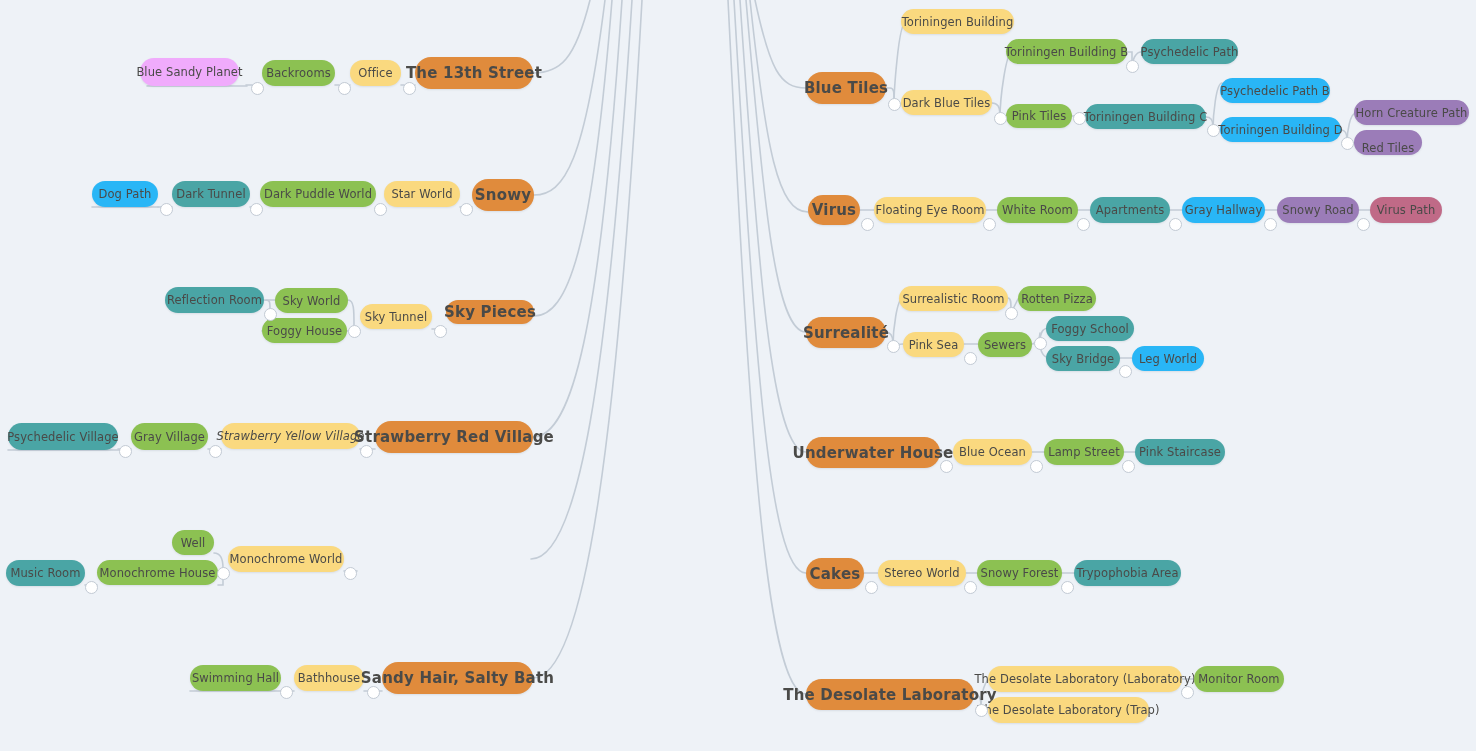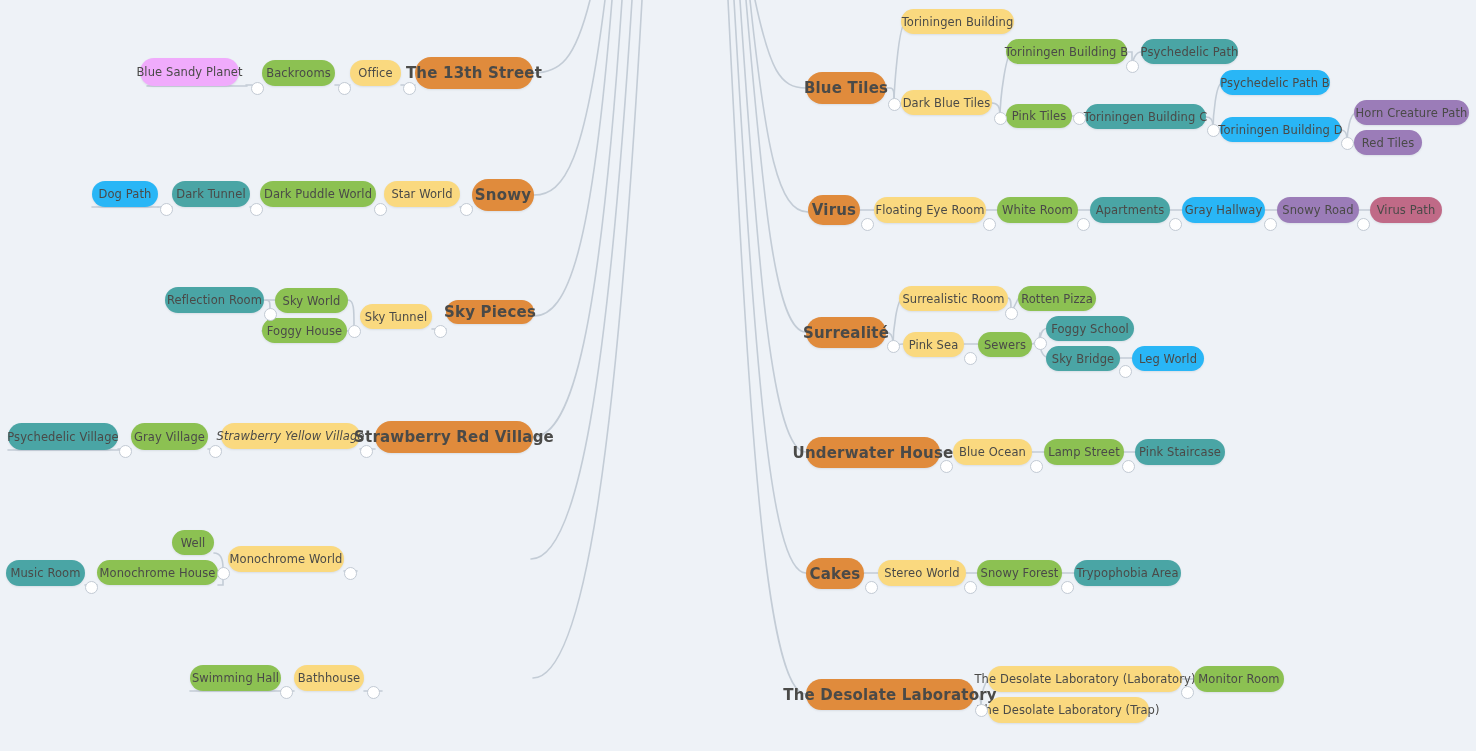--- a/index.html
+++ b/index.html
@@ -211,20 +211,23 @@
     </div>
     <div class="node small" style="left: 228px; top: 546px; width: 116px; height: 26px; background: rgb(250, 217, 127); color: rgb(74, 74, 72);">
       <span>Monochrome World</span>
     </div>
     <div class="node small" style="left: 190px; top: 665px; width: 91px; height: 26px; background: rgb(140, 193, 82); color: rgb(74, 74, 72); text-align: right;">
       <span>Swimming Hall</span>
     </div>
     <div class="node small" style="left: 294px; top: 665px; width: 70px; height: 26px; background: rgb(250, 217, 127); color: rgb(74, 74, 72);">
       <span>Bathhouse</span>
     </div>
+    <div class="node lvl0" style="left: 382px; top: 662px; width: 151px; height: 32px; background: rgb(224, 139, 60); color: rgb(74, 74, 72);">
+      <span>Sandy Hair, Salty Bath</span>
+    </div>
     <div class="node lvl0" style="left: 806px; top: 72px; width: 80px; height: 32px; background: rgb(224, 139, 60); color: rgb(74, 74, 72);">
       <span>Blue Tiles</span>
     </div>
     <div class="node small" style="left: 901px; top: 9px; width: 113px; height: 25px; background: rgb(250, 217, 127); color: rgb(74, 74, 72);">
       <span>Toriningen Building</span>
     </div>
     <div class="node small" style="left: 901px; top: 90px; width: 91px; height: 25px; background: rgb(250, 217, 127); color: rgb(74, 74, 72);">
       <span>Dark Blue Tiles</span>
     </div>
     <div class="node small" style="left: 1006px; top: 39px; width: 121px; height: 25px; background: rgb(140, 193, 82); color: rgb(74, 74, 72);">
@@ -232,30 +235,30 @@
     </div>
     <div class="node small" style="left: 1006px; top: 104px; width: 66px; height: 24px; background: rgb(140, 193, 82); color: rgb(74, 74, 72);">
       <span>Pink Tiles</span>
     </div>
     <div class="node small" style="left: 1141px; top: 39px; width: 97px; height: 25px; background: rgb(74, 165, 165); color: rgb(74, 74, 72);">
       <span>Psychedelic Path</span>
     </div>
     <div class="node small" style="left: 1085px; top: 104px; width: 121px; height: 25px; background: rgb(74, 165, 165); color: rgb(74, 74, 72);">
       <span>Toriningen Building C</span>
     </div>
-    <div class="node small" style="left: 1220px; top: 70px; width: 110px; height: 25px; background: rgb(41, 182, 246); color: rgb(74, 74, 72);">
+    <div class="node small" style="left: 1220px; top: 78px; width: 110px; height: 25px; background: rgb(41, 182, 246); color: rgb(74, 74, 72);">
       <span>Psychedelic Path B</span>
     </div>
     <div class="node small" style="left: 1220px; top: 117px; width: 121px; height: 25px; background: rgb(41, 182, 246); color: rgb(74, 74, 72);">
       <span>Toriningen Building D</span>
     </div>
     <div class="node small" style="left: 1354px; top: 100px; width: 115px; height: 25px; background: rgb(155, 124, 184); color: rgb(74, 74, 72);">
       <span>Horn Creature Path</span>
     </div>
-    <div class="node small" style="left: 1354px; top: 130px; width: 68px; height: 25px; background: rgb(155, 124, 184); color: rgb(74, 74, 72);">
+    <div class="node small" style="left: 1354px; top: 130px; width: 68px; height: 25px; background: rgb(155, 124, 184); color: rgb(74, 74, 72); align-items: flex-end;">
       <span>Red Tiles</span>
     </div>
     <div class="node lvl0" style="left: 808px; top: 195px; width: 52px; height: 30px; background: rgb(224, 139, 60); color: rgb(74, 74, 72);">
       <span>Virus</span>
     </div>
     <div class="node small" style="left: 874px; top: 197px; width: 112px; height: 26px; background: rgb(250, 217, 127); color: rgb(74, 74, 72);">
       <span>Floating Eye Room</span>
     </div>
     <div class="node small" style="left: 997px; top: 197px; width: 81px; height: 26px; background: rgb(140, 193, 82); color: rgb(74, 74, 72);">
       <span>White Room</span>

